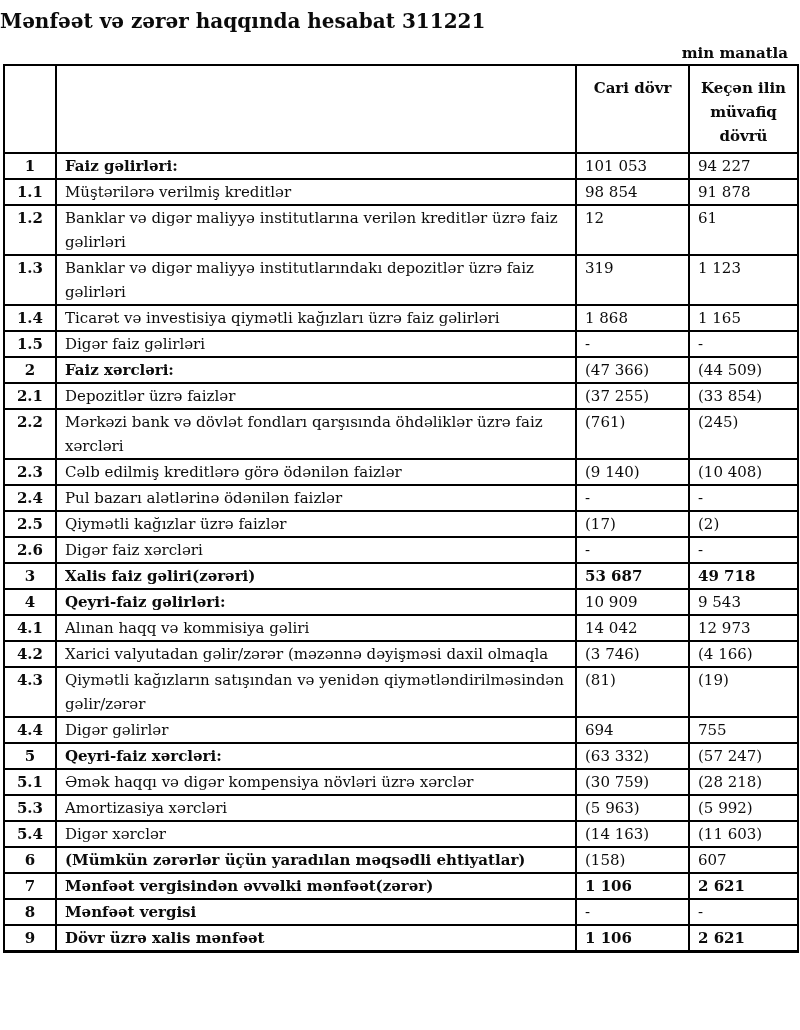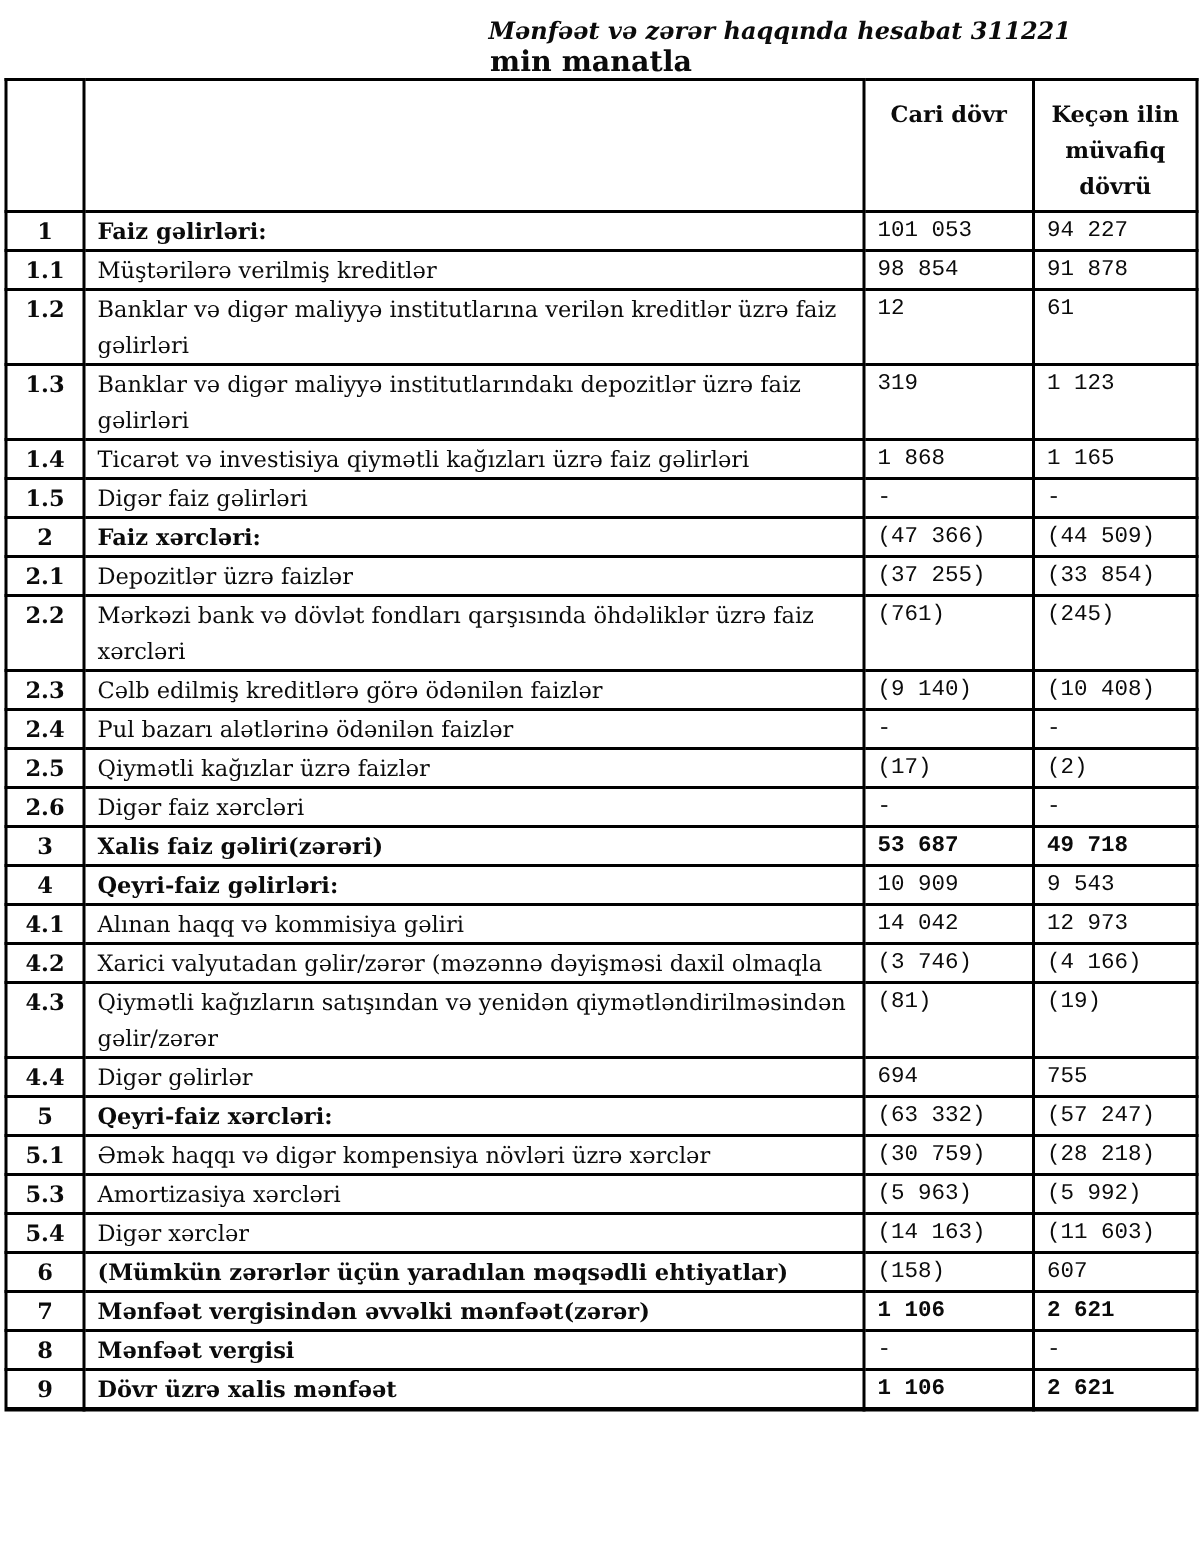--- a/index.html
+++ b/index.html
@@ -14,33 +14,32 @@
     -webkit-font-smoothing: antialiased;
   }
   .page {
     position: relative;
     width: 800px;
     height: 1030px;
     background: #ffffff;
   }
   .report-title {
     margin: 10px 86px 0 0;
+    text-align: left;
+    font-weight: bold;
+    font-size: 20px;
+    line-height: 22px;
+  }
+  .unit-note {
+    margin-top: 12px;
+    margin-bottom: 2px;
+    padding-right: 12px;
     text-align: right;
     font-weight: bold;
-    font-size: 16px;
-    line-height: 22px;
-    font-style: italic;
-  }
-  .unit-note {
-    margin-top: 0;
-    margin-bottom: 2px;
-    padding-right: 12px;
-    text-align: center;
-    font-weight: bold;
-    font-size: 19px;
+    font-size: 15px;
     line-height: 18px;
   }
   table.pl-table {
     border-collapse: collapse;
     table-layout: fixed;
     margin-left: 3px;
     width: 794px;
     font-size: 15px;
   }
   .pl-table col.c-num  { width: 52px; }
@@ -55,21 +54,21 @@
   }
   .pl-table { border: 2px solid #000; border-bottom-width: 3px; }
   .pl-table thead th {
     font-weight: bold;
     text-align: center;
     height: 76px;
     padding-top: 10px;
   }
   td.cell-num  { text-align: center; padding: 0 2px; font-weight: bold; }
   td.cell-desc { padding: 0 6px 0 8px; }
-  td.cell-val  { padding: 0 12px 0 8px; font-family: Liberation Mono, monospace; }
+  td.cell-val  { padding: 0 12px 0 8px; }
   tr.bold-row td.cell-num,
   tr.bold-row td.cell-desc { font-weight: bold; }
   tr.bold-vals td.cell-val { font-weight: bold; }
 </style>
 </head>
 <body>
 
 <div class="page">
 
   <div class="report-title">Mənfəət və zərər haqqında hesabat 311221</div>

